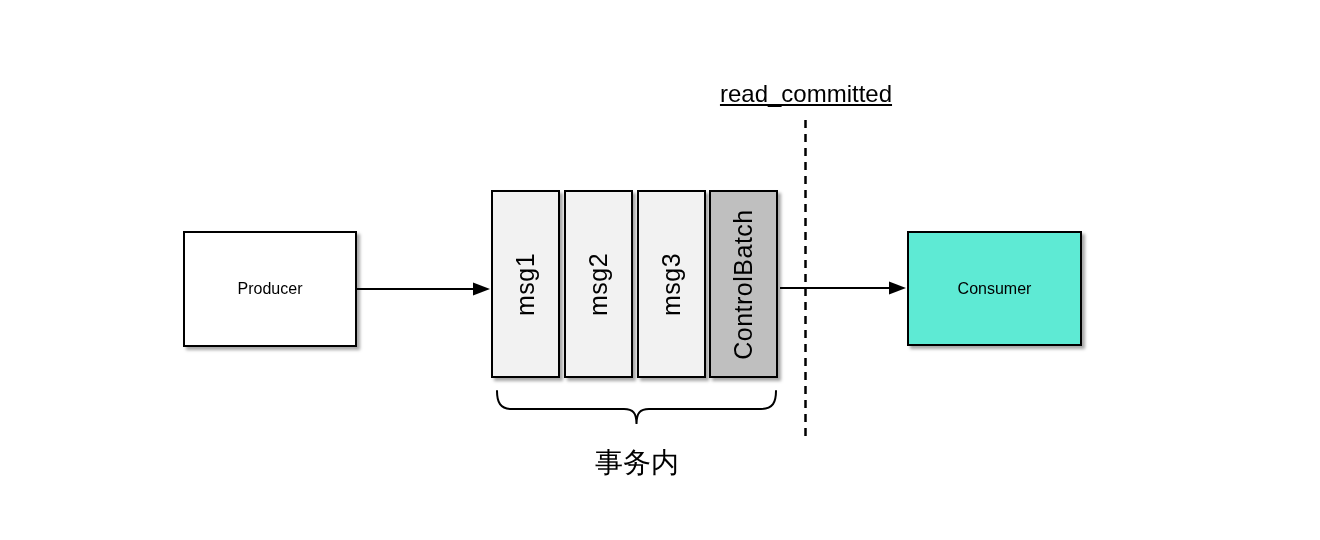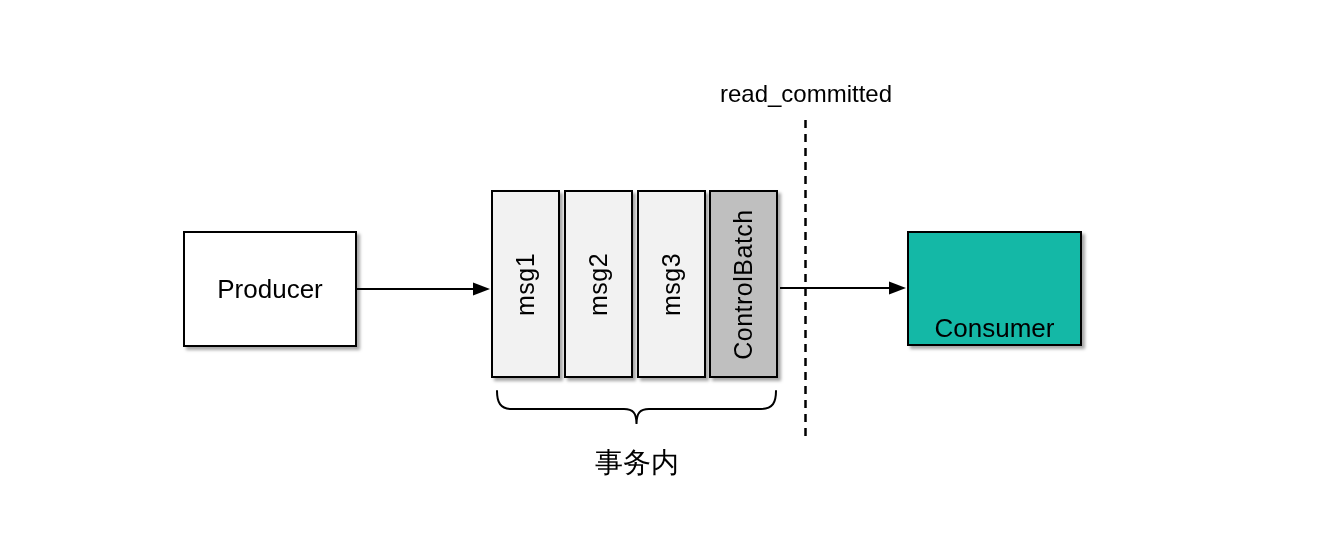--- a/index.html
+++ b/index.html
@@ -23,21 +23,21 @@
   }
 
   .node-box {
     position: absolute;
     border: 2px solid #000000;
     background: #ffffff;
     box-shadow: 3px 3px 3px rgba(0,0,0,0.35);
     display: flex;
     align-items: center;
     justify-content: center;
-    font-size: 26px;
+    font-size: 16px;
     color: #000000;
   }
   .producer-box { left: 183px; top: 231px; width: 174px; height: 116px; }
   .consumer-box { left: 907px; top: 231px; width: 175px; height: 115px; }
 
   .batch-box {
     position: absolute;
     top: 190px;
     height: 188px;
     width: 69px;
@@ -61,20 +61,21 @@
 
   .isolation-label {
     position: absolute;
     left: 706px;
     top: 80px;
     width: 200px;
     text-align: center;
     font-size: 24px;
     color: #000000;
     white-space: nowrap;
+    text-decoration: underline;
   }
 
   .brace-label {
     position: absolute;
     left: 537px;
     top: 444px;
     width: 200px;
     text-align: center;
     font-size: 28px;
     color: #000000;
@@ -118,17 +119,17 @@
     <span class="vlabel">msg3</span>
   </div>
   <div class="batch-box batch-3" style="background: rgb(191, 191, 191);">
     <span class="vlabel">ControlBatch</span>
   </div>
 
   <div class="isolation-label">read_committed</div>
 
   <div class="brace-label">事务内</div>
 
-  <div class="node-box consumer-box" style="background: #14b8a6; align-items: flex-end;">
+  <div class="node-box consumer-box" style="background: #5eead4;">
     <span>Consumer</span>
   </div>
 
 </div>
 
 </body></html>

